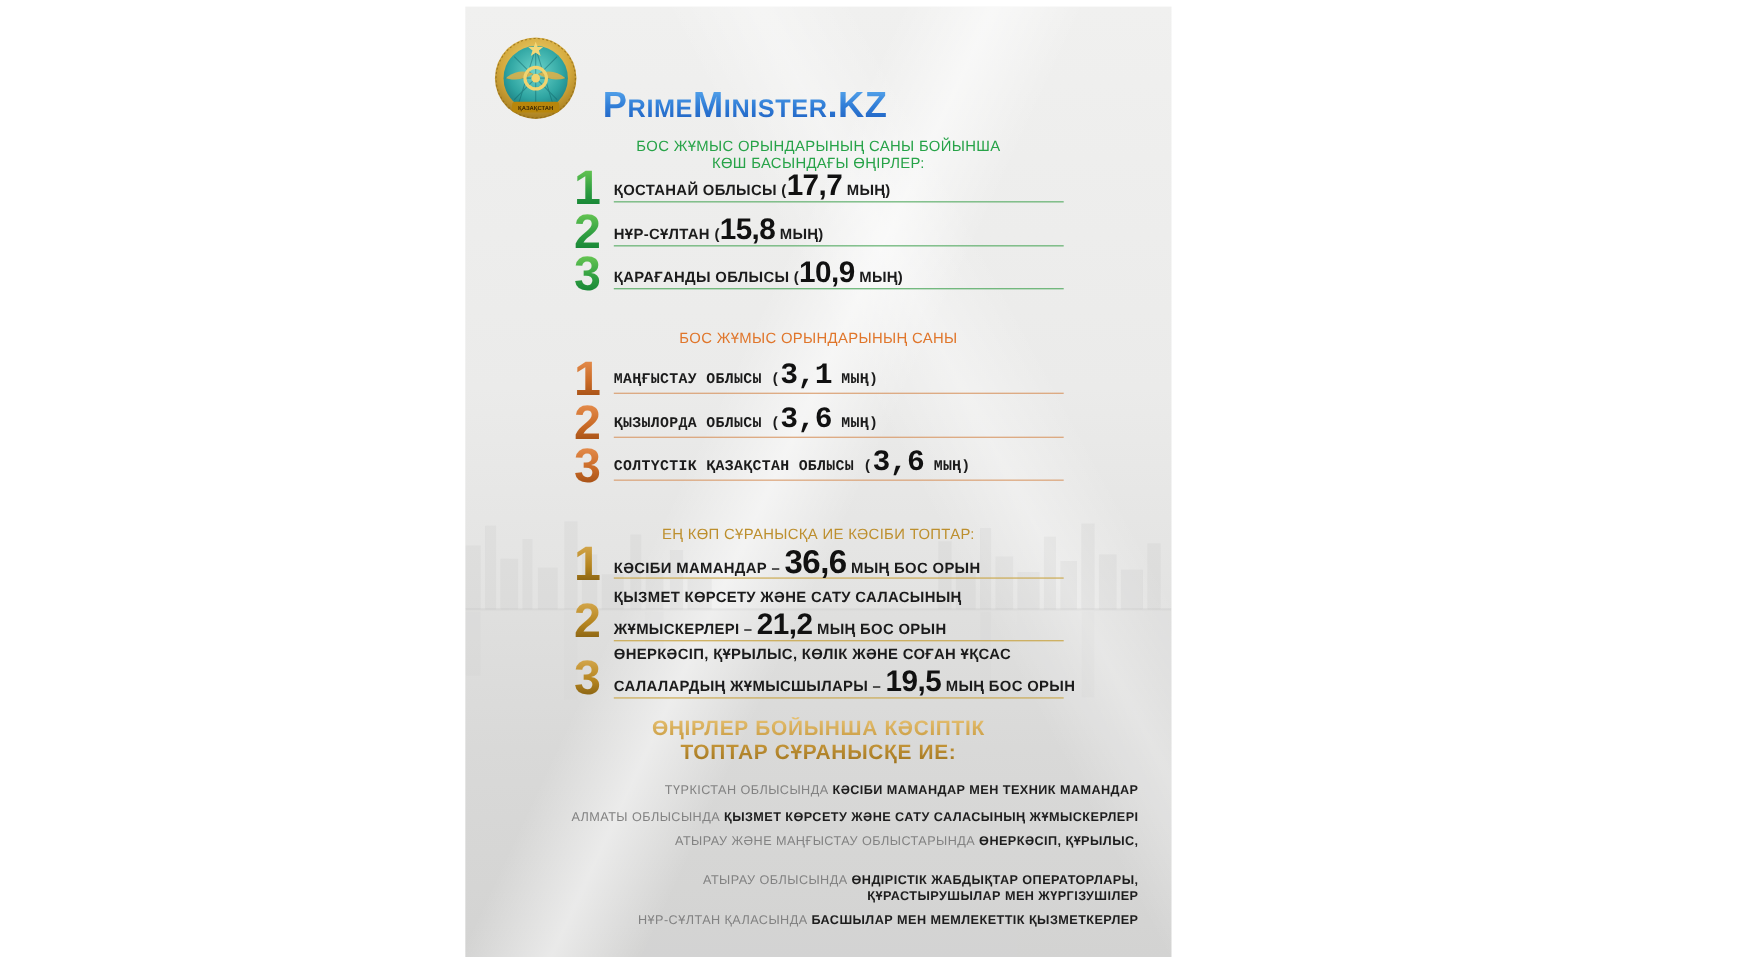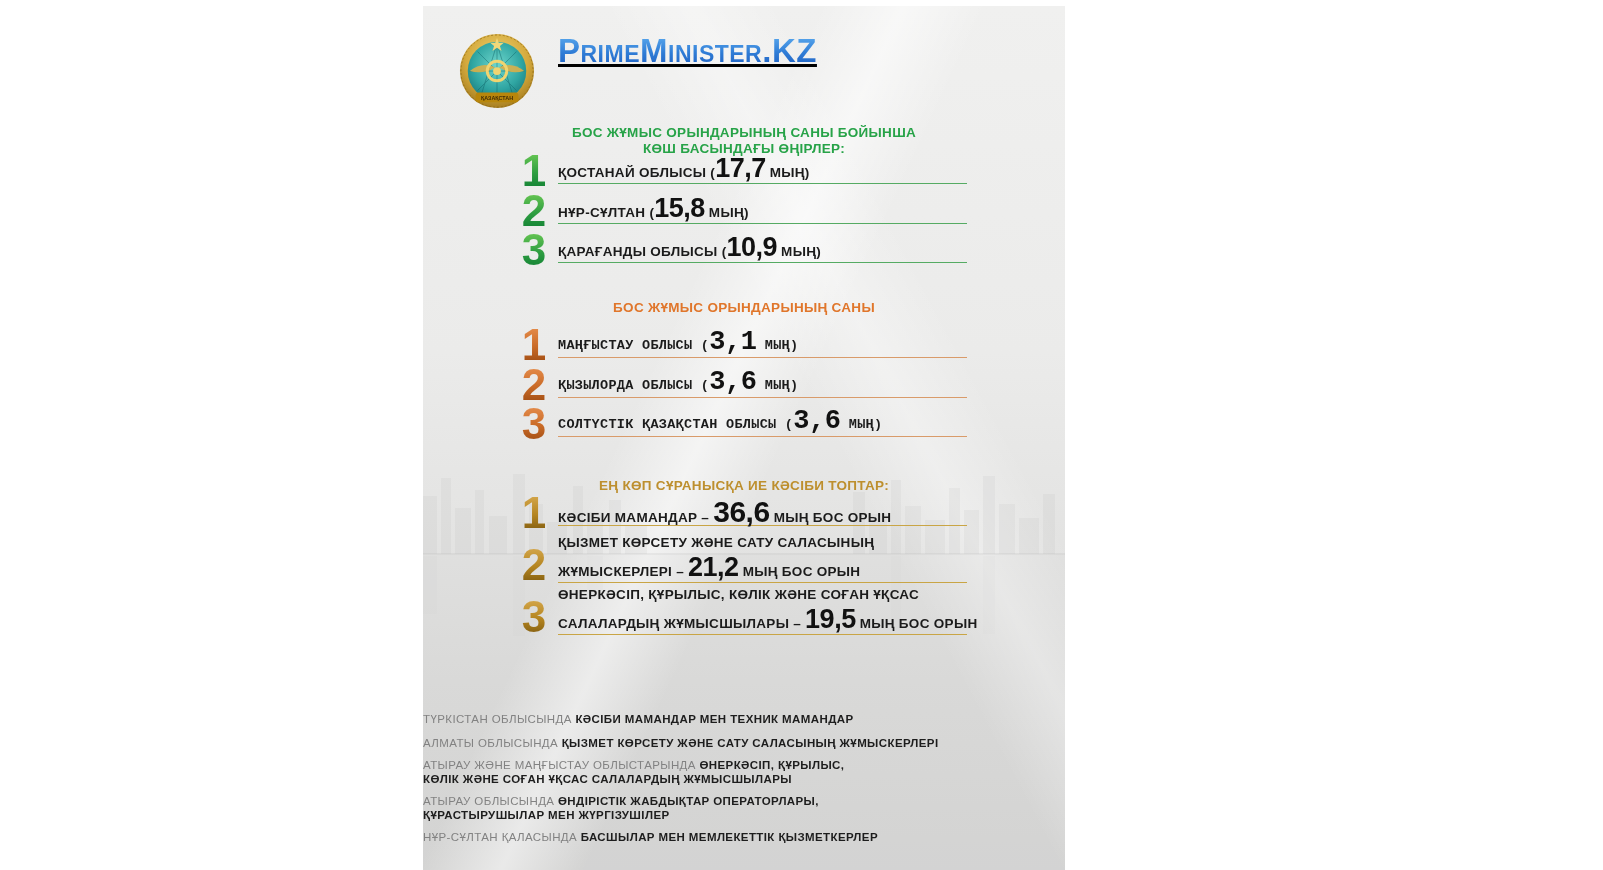--- a/index.html
+++ b/index.html
@@ -4,26 +4,26 @@
 <style>
   html,body{margin:0;padding:0;background:#ffffff;width:1603px;height:870px;overflow:hidden;
     font-family:"Liberation Sans", sans-serif;}
   .page{position:relative;width:1603px;height:870px;background:#ffffff;}
   .card{position:absolute;left:423px;top:6px;width:642px;height:864px;overflow:hidden;
     background-image:
       linear-gradient(115deg, rgba(255,255,255,0) 38%, rgba(255,255,255,.55) 46%, rgba(255,255,255,0) 54%),
       linear-gradient(62deg, rgba(255,255,255,0) 58%, rgba(255,255,255,.35) 66%, rgba(255,255,255,0) 74%),
       linear-gradient(180deg,#f0f0ef 0%,#ebebea 40%,#e3e3e2 62%,#dcdcdb 78%,#d6d6d5 100%);}
   .skyline{position:absolute;left:0;top:450px;width:642px;height:420px;opacity:.55;}
-  .brand{position:absolute;left:35px;top:26px;display:flex;align-items:flex-start;text-decoration:underline;}
+  .brand{position:absolute;left:25px;top:26px;display:flex;align-items:flex-end;}
   .brand-title{margin-left:22px;font-size:33px;font-weight:800;font-variant:small-caps;letter-spacing:.5px;
     background:linear-gradient(180deg,#63b2f2 0%,#2f7cd6 55%,#1d5cbe 100%);
     -webkit-background-clip:text;background-clip:text;color:transparent;
     text-shadow:none;}
-  .sec-header{position:absolute;left:0;width:642px;text-align:center;font-weight:700;
+  .sec-header{position:absolute;left:0;width:642px;text-align:center;font-weight:400;
     font-size:13.5px;line-height:16px;letter-spacing:.3px;}
   .h-green{color:#27a348;top:119px;}
   .h-orange{color:#e0762b;top:294px;}
   .h-gold{color:#bd8f2e;top:472px;}
   .h-big{position:absolute;left:0;top:646px;width:642px;text-align:center;font-weight:800;
     font-size:19px;line-height:22px;letter-spacing:.6px;
     background:linear-gradient(180deg,#e6c173 0%,#c49539 55%,#9c711c 100%);
     -webkit-background-clip:text;background-clip:text;color:transparent;}
   .rrow{position:absolute;left:92px;display:flex;align-items:flex-start;}
   .rank{width:38px;text-align:center;font-size:44px;line-height:40px;font-weight:800;margin-top:-2px;
@@ -33,21 +33,21 @@
   .rank.y{background-image:linear-gradient(180deg,#d8ab51 0%,#b4841f 55%,#7d5a10 100%);-webkit-background-clip:text;background-clip:text;}
   .rcontent{margin-left:5px;width:409px;padding-bottom:0;}
   .rcontent.ln-g{border-bottom:1px solid #55ab63;}
   .rcontent.ln-o{border-bottom:1px solid #d99b6a;font-family:Liberation Mono, monospace;}
   .rcontent.ln-y{border-bottom:1px solid #c9a545;}
   .rline{display:flex;align-items:baseline;height:30px;white-space:pre;}
   .rlabel{font-size:13.5px;font-weight:700;color:#1b1b1b;letter-spacing:.3px;}
   .rvalue{font-size:27px;font-weight:700;color:#111111;letter-spacing:-.5px;}
   .rvalue.big{font-size:30px;}
   .pre-line{display:block;font-size:13.5px;font-weight:700;color:#1b1b1b;letter-spacing:.3px;line-height:19px;}
-  .bitem{position:absolute;left:0;width:612px;text-align:left;font-size:11.5px;line-height:14px;letter-spacing:.4px;}
+  .bitem{position:absolute;left:0;width:612px;text-align:right;font-size:11.5px;line-height:14px;letter-spacing:.4px;}
   .region{color:#828282;font-weight:400;}
   .group{color:#1d1d1d;font-weight:700;}
   .gline2{display:block;color:#1d1d1d;font-weight:700;}
 </style>
 </head>
 <body>
 
 <div class="page">
   <div class="card">
 
@@ -205,30 +205,33 @@
     <div class="rrow" style="top:579px">
       <div class="rank y" style="margin-top:12px">3</div>
       <div class="rcontent ln-y">
         <span class="pre-line">ӨНЕРКӘСІП, ҚҰРЫЛЫС, КӨЛІК ЖӘНЕ СОҒАН ҰҚСАС</span>
         <div class="rline">
           <span class="rlabel">САЛАЛАРДЫҢ ЖҰМЫСШЫЛАРЫ – </span><span class="rvalue">19,5</span><span class="rlabel"> МЫҢ БОС ОРЫН</span>
         </div>
       </div>
     </div>
 
+    <div class="h-big">
+      <div>ӨҢІРЛЕР БОЙЫНША КӘСІПТІК</div>
+      <div>ТОПТАР СҰРАНЫСҚЕ ИЕ:</div>
+    </div>
 
     <div class="bitem" style="top:706px">
       <span class="region">ТҮРКІСТАН ОБЛЫСЫНДА </span><span class="group">КӘСІБИ МАМАНДАР МЕН ТЕХНИК МАМАНДАР</span>
     </div>
     <div class="bitem" style="top:730px">
       <span class="region">АЛМАТЫ ОБЛЫСЫНДА </span><span class="group">ҚЫЗМЕТ КӨРСЕТУ ЖӘНЕ САТУ САЛАСЫНЫҢ ЖҰМЫСКЕРЛЕРІ</span>
     </div>
     <div class="bitem" style="top:752px">
       <span class="region">АТЫРАУ ЖӘНЕ МАҢҒЫСТАУ ОБЛЫСТАРЫНДА </span><span class="group">ӨНЕРКӘСІП, ҚҰРЫЛЫС,</span>
-      <span class="gline2">КӨЛІК ЖӘНЕ СОҒАН ҰҚСАС САЛАЛАРДЫҢ ЖҰМЫСШЫЛАРЫ</span>
     </div>
     <div class="bitem" style="top:788px">
       <span class="region">АТЫРАУ ОБЛЫСЫНДА </span><span class="group">ӨНДІРІСТІК ЖАБДЫҚТАР ОПЕРАТОРЛАРЫ,</span>
       <span class="gline2">ҚҰРАСТЫРУШЫЛАР МЕН ЖҮРГІЗУШІЛЕР</span>
     </div>
     <div class="bitem" style="top:824px">
       <span class="region">НҰР-СҰЛТАН ҚАЛАСЫНДА </span><span class="group">БАСШЫЛАР МЕН МЕМЛЕКЕТТІК ҚЫЗМЕТКЕРЛЕР</span>
     </div>
 
   </div>

